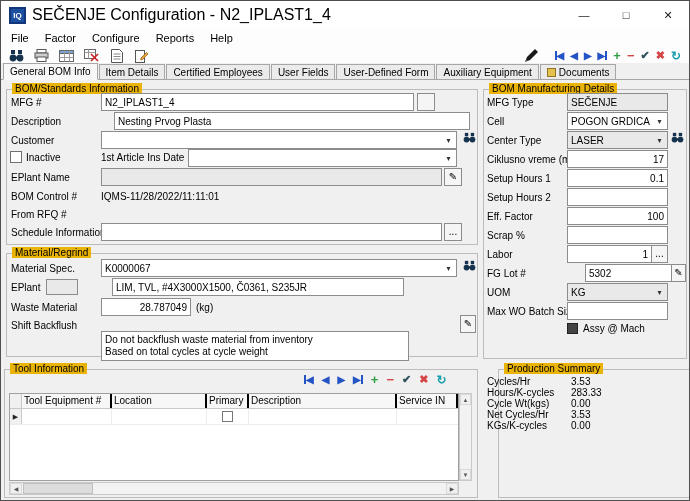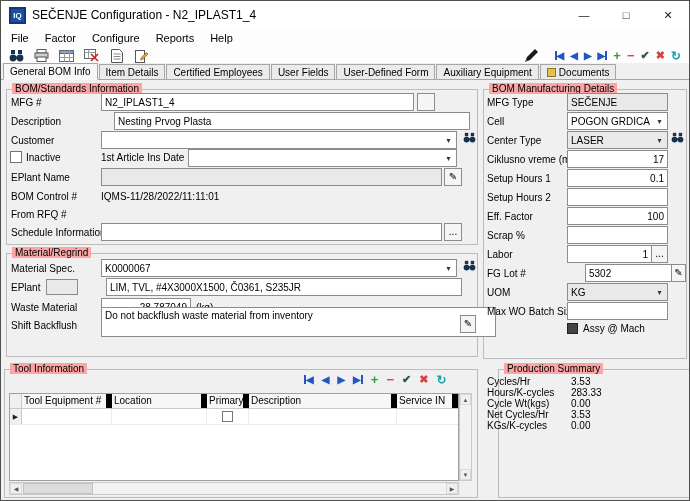--- a/index.html
+++ b/index.html
@@ -1,20 +1,20 @@
 <!DOCTYPE html>
 <html><head>
 <meta charset="utf-8">
 <style>
 *{margin:0;padding:0;box-sizing:border-box}
 body{width:690px;height:501px;overflow:hidden;font-family:"Liberation Sans",sans-serif;font-size:10px;color:#000;background:#f0f0f0}
 .window{position:relative;width:690px;height:501px;border:1px solid #4f4f4f;background:#f0f0f0;overflow:hidden}
 .titlebar{position:absolute;left:0;top:0;width:100%;height:28px;background:#fff;display:flex;align-items:center}
 .logo{width:17px;height:17px;margin:0 6px 0 8px;background:#1c4fa0;border:2px solid #12367a;color:#fff;font-weight:700;font-size:8px;display:flex;align-items:center;justify-content:center}
-.title{font-size:12px}
+.title{font-size:16px}
 .tcontrols{margin-left:auto;display:flex;height:100%}
 .tbtn{width:42px;height:100%;display:flex;align-items:center;justify-content:center;font-size:11px;color:#222}
 .menubar{position:absolute;left:0;top:28px;width:100%;height:18px;background:#fdfdfd;display:flex;align-items:center;padding-left:2px;font-size:11px}
 .mitem{padding:2px 8px}
 .toolbar{position:absolute;left:0;top:46px;width:100%;height:17px;background:#fdfdfd;display:flex;align-items:center;padding-left:6px;gap:6px}
 .tic{width:19px;height:16px;display:flex;align-items:center;justify-content:center}
 .navcluster{position:absolute;top:46px;right:8px;height:17px;display:flex;align-items:center;gap:6px;background:#fdfdfd}
 .toolnav{position:absolute;left:303px;top:372px;display:flex;align-items:center;gap:8px}
 .nv{color:#2353c4;font-size:10px;display:flex;align-items:center;line-height:1}
 .nv i{width:2px;height:9px;background:#2353c4;display:block;font-style:normal}
@@ -22,35 +22,35 @@
 .nv.plus{color:#2f9e44;font-weight:700;font-size:13px}
 .nv.minus{color:#d64545;font-weight:700;font-size:13px}
 .nv.post{color:#33535c;font-weight:700;font-size:11px}
 .nv.cancel{color:#d64545;font-weight:700;font-size:11px}
 .nv.refresh{color:#1a9fae;font-weight:700;font-size:12px}
 .tabbar{position:absolute;left:0;top:62px;width:100%;height:17px;display:flex;align-items:flex-end;padding-left:2px;border-bottom:1px solid #a6a6a6;background:#f0f0f0}
 .tab{height:15px;padding:0 6px;border:1px solid #a6a6a6;border-bottom:none;background:#ebebeb;margin-right:1px;display:flex;align-items:center;gap:3px;white-space:nowrap}
 .tab.active{height:17px;background:#f7f7f7;z-index:2;margin-bottom:-1px;padding-bottom:1px;border-bottom:1px solid #f7f7f7}
 .docicon{width:9px;height:9px;background:#e7c14f;border:1px solid #8f7722;display:inline-block}
 .group{position:absolute;border:1px solid #bcbcbc}
-.gt{position:absolute;top:-7px;left:5px;background:#fca5a5;padding:0 3px;white-space:nowrap}
+.gt{position:absolute;top:-7px;left:5px;background:#eab308;padding:0 3px;white-space:nowrap}
 .lbl{position:absolute;white-space:nowrap}
 .val{position:absolute;white-space:nowrap}
 .tb{position:absolute;height:18px;border:1px solid #8c8c8c;background:#fff;display:flex;align-items:center;padding:0 3px;overflow:hidden;white-space:nowrap}
 .tb.ro{background:#e9e9e9}
 .tb.num{justify-content:flex-end}
 .tb.multi{height:30px;display:block;padding:2px 3px;line-height:12px}
 .arw{position:absolute;right:1px;top:0;height:100%;width:13px;display:flex;align-items:center;justify-content:center;font-size:8px;color:#333}
 .btn{position:absolute;border:1px solid #8c8c8c;background:#f5f5f5;display:flex;align-items:center;justify-content:center;font-size:10px;line-height:1}
 .cb{position:absolute;width:12px;height:12px;border:1px solid #707070;background:#fff}
 .cb.dark{background:#444;border-color:#222}
 .binoc{position:absolute}
 .grid{position:absolute;background:#fff;border:1px solid #a0a0a0}
 .ghead{display:flex;height:15px;background:#f7f7f7;border-bottom:1px solid #c9c9c9}
-.gh{border-right:6px solid #000000;padding:1px 2px;overflow:hidden;white-space:nowrap}
+.gh{border-right:2px solid #000000;padding:1px 2px;overflow:hidden;white-space:nowrap}
 .grow{display:flex;height:16px;border-bottom:1px solid #ececec}
 .gc{border-right:1px solid #ececec;display:flex;align-items:center;justify-content:center}
 .gsel{background:#f0f0f0;border-right:1px solid #c9c9c9;display:flex;align-items:center;justify-content:center;font-size:7px;color:#222}
 .cbx{width:11px;height:11px;border:1px solid #777;background:#fff}
 .vscroll{position:absolute;background:#f2f2f2;border:1px solid #c9c9c9;display:flex;flex-direction:column}
 .hscroll{position:absolute;background:#f2f2f2;border:1px solid #c9c9c9;display:flex;align-items:stretch}
 .sbtn{display:flex;align-items:center;justify-content:center;font-size:6px;color:#555;background:#f0f0f0;border:1px solid #d9d9d9}
 .vscroll .sbtn{height:11px}
 .hscroll .sbtn{width:12px}
 .strack{flex:1}
@@ -282,33 +282,34 @@
         <rect x="9" y="1" width="4" height="4" fill="#16324f"></rect>
         <circle cx="4" cy="9" r="3.4" fill="#16324f"></circle>
         <circle cx="11" cy="9" r="3.4" fill="#16324f"></circle>
         <rect x="6" y="7.5" width="3" height="2.4" fill="#16324f"></rect>
       </svg></span>
 
   <span class="lbl" style="left:10px;top:281px">EPlant</span>
   <div class="tb ro" style="left:45px;top:278px;width:32px;height:16px">
       <span></span>
     </div>
-  <div class="tb" style="left:105px;top:277px;width:356px">
+  <div class="tb" style="left:111px;top:277px;width:292px">
       <span>LIM, TVL, #4X3000X1500, Č0361, S235JR</span>
     </div>
 
   <span class="lbl" style="left:10px;top:301px">Waste Material</span>
   <div class="tb num" style="left:100px;top:297px;width:90px">
       <span>28.787049</span>
     </div>
   <span class="lbl" style="left:195px;top:301px">(kg)</span>
 
   <span class="lbl" style="left:10px;top:319px">Shift Backflush</span>
-  <div class="tb multi" style="left:100px;top:306px;width:395px">
+  <div class="tb multi" style="left:100px;top:330px;width:308px">
     <span style="display:block">Do not backflush waste material from inventory</span>
+    <span style="display:block">Based on total cycles at cycle weight</span>
   </div>
   <div class="btn" style="left:459px;top:314px;width:16px;height:18px">
       <span>✎</span>
     </div>
 
   <div class="toolnav">
     <span class="nv">
         <i></i>
         <b>◀</b>
       </span>

